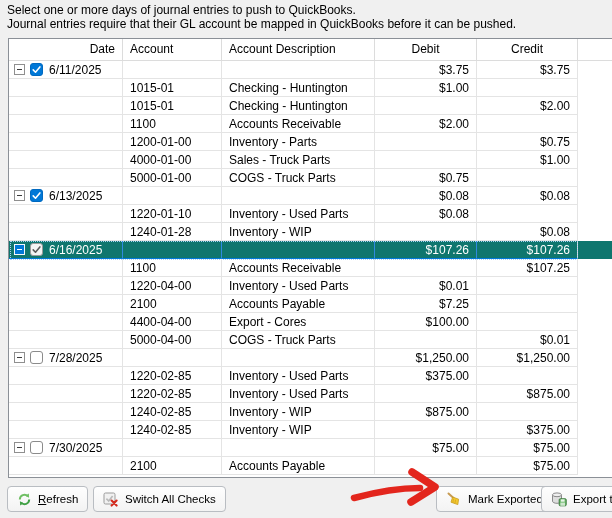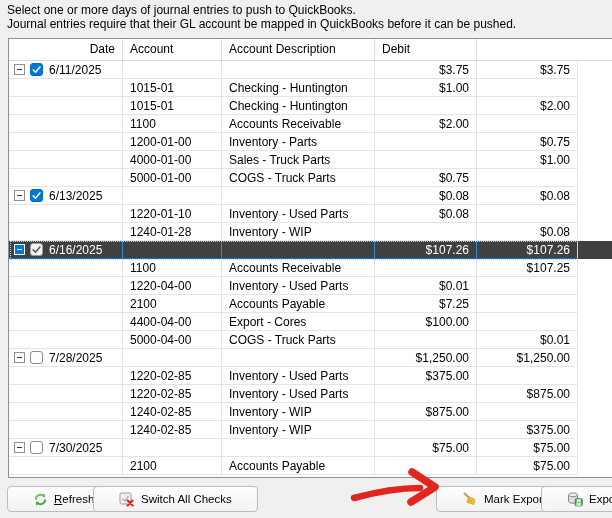--- a/index.html
+++ b/index.html
@@ -22,44 +22,44 @@
     box-sizing:border-box;border-right:1px solid #e4e4e4;border-bottom:1px solid #e4e4e4;
     padding:2px 7px 0;white-space:nowrap;overflow:hidden
   }
   .c-date{width:114px}
   .c-acct{width:99px}
   .c-desc{width:153px}
   .c-deb{width:102px;text-align:right}
   .c-cred{width:101px;text-align:right}
   .c-fill{flex:1;border:none}
   .hdr .c-date{text-align:right}
-  .hdr .c-deb,.hdr .c-cred{text-align:left}
+  .hdr .c-deb,.hdr .c-cred{text-align:center}
   .group-date{display:flex;align-items:center;padding:0 0 0 5px}
   .gdate-label{margin-left:6px}
   
   .expander{width:11px;height:11px;box-sizing:border-box;border:1px solid #8f8f8f;background:#fff;position:relative;flex:none}
   .expander .minus{position:absolute;left:2px;right:2px;top:4px;height:1px;background:#3c3c3c}
   
   .checkbox{width:13px;height:13px;box-sizing:border-box;border-radius:3px;margin-left:5px;flex:none;position:relative}
   .checkbox.checked{background:#0078d7;border:1px solid #0069c0}
   .checkbox.unchecked{background:#fff;border:1px solid #8b8b8b}
   .checkbox svg{position:absolute;left:0;top:0;width:11px;height:11px}
   .checkbox.checked svg path{stroke:#fff}
   
-  .row.selected .cell{background:#404040;color:#fff;border-bottom-color:#0078d7;border-right-color:#2f8ae0}
+  .row.selected .cell{background:#0f766e;color:#fff;border-bottom-color:#0078d7;border-right-color:#2f8ae0}
   .row.selected .cell.c-cred{border-right-color:#dcdcdc}
   .row.selected .expander{background:#0078d7;border-color:#f2f7fc}
   .row.selected .expander .minus{background:#fff}
   .row.selected .checkbox.checked{background:#f4f4f4;border:1px solid #9a9a9a}
   .row.selected .checkbox.checked svg path{stroke:#5a5a5a}
   .focus-rect{position:absolute;left:1px;top:0;width:566px;height:17px;border:1px dotted #a8d2f5;pointer-events:none}
   
   .btn{
     position:absolute;top:486px;height:26px;display:flex;align-items:center;gap:6px;
-    padding:0 25px;background:linear-gradient(#fefefe,#f3f3f3);
+    padding:0 9px;background:linear-gradient(#fefefe,#f3f3f3);
     border:1px solid #b9bdc2;border-radius:4px;box-sizing:border-box;
     font-family:"Liberation Sans",sans-serif;font-size:11.5px;color:#000;white-space:nowrap
   }
   .btn svg{flex:none}
   .u{text-decoration:underline}
   #btn-refresh{left:7px}
   #btn-switch{left:93px}
   #btn-mark{left:436px}
   #btn-export{left:541px}
   .arrow-svg{position:absolute;left:340px;top:465px;pointer-events:none}
@@ -71,20 +71,21 @@
   <div>Select one or more days of journal entries to push to QuickBooks.</div>
   <div>Journal entries require that their GL account be mapped in QuickBooks before it can be pushed.</div>
 </div>
 
 <div class="grid">
   <div class="hdr">
     <div class="c c-date">Date</div>
     <div class="c c-acct">Account</div>
     <div class="c c-desc">Account Description</div>
     <div class="c c-deb">Debit</div>
+    <div class="c c-cred">Credit</div>
     <div class="c c-fill" style="border:none"></div>
   </div>
   <div id="grid-body">
       <div class="row group">
         <div class="cell c-date group-date">
           <div class="expander">
             <span class="minus"></span>
           </div>
           <div class="checkbox checked">
             <svg viewBox="0 0 12 12">

